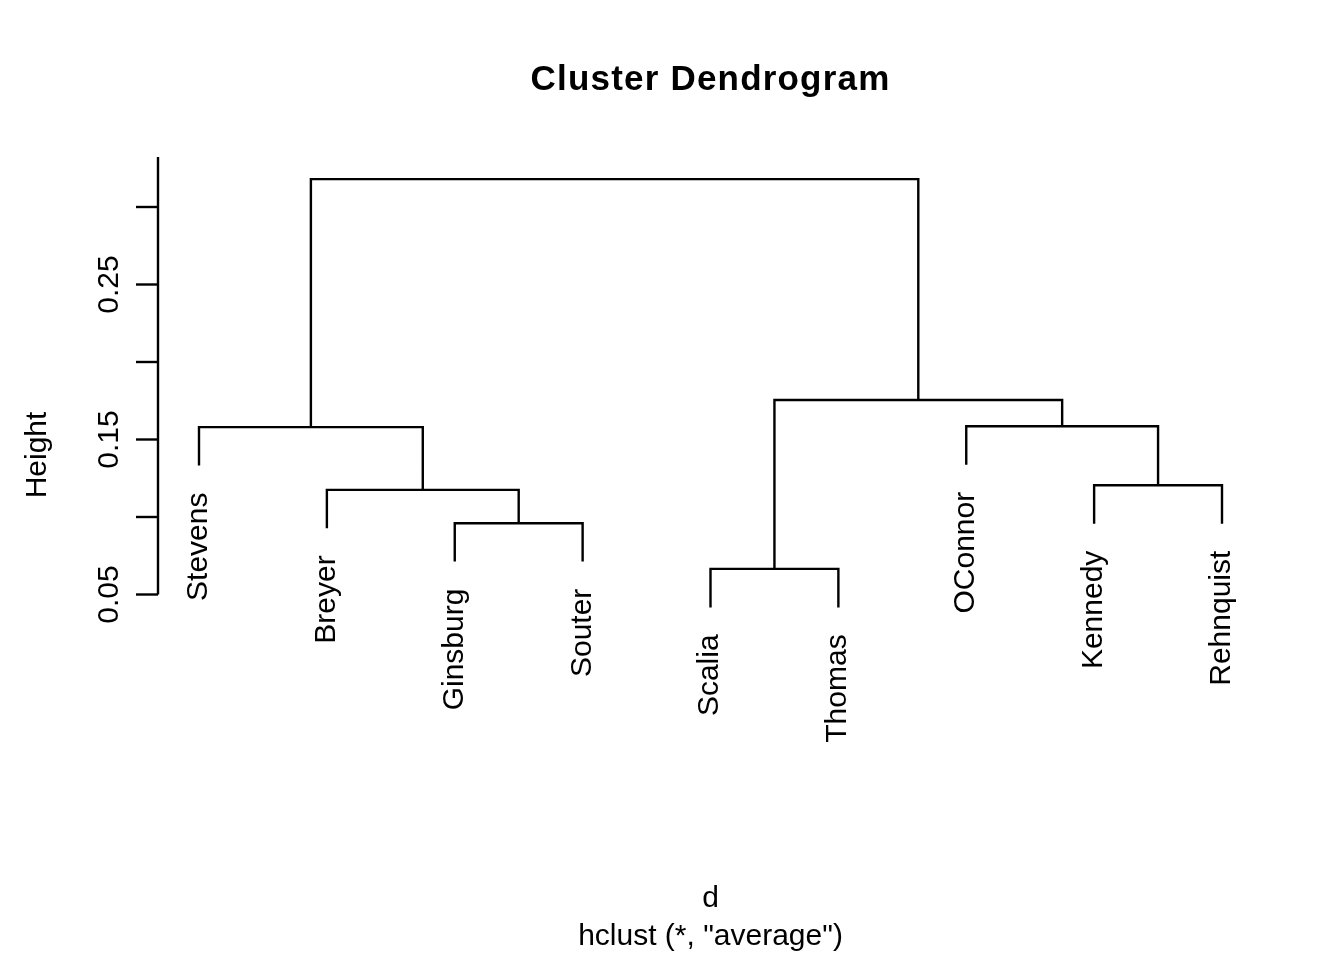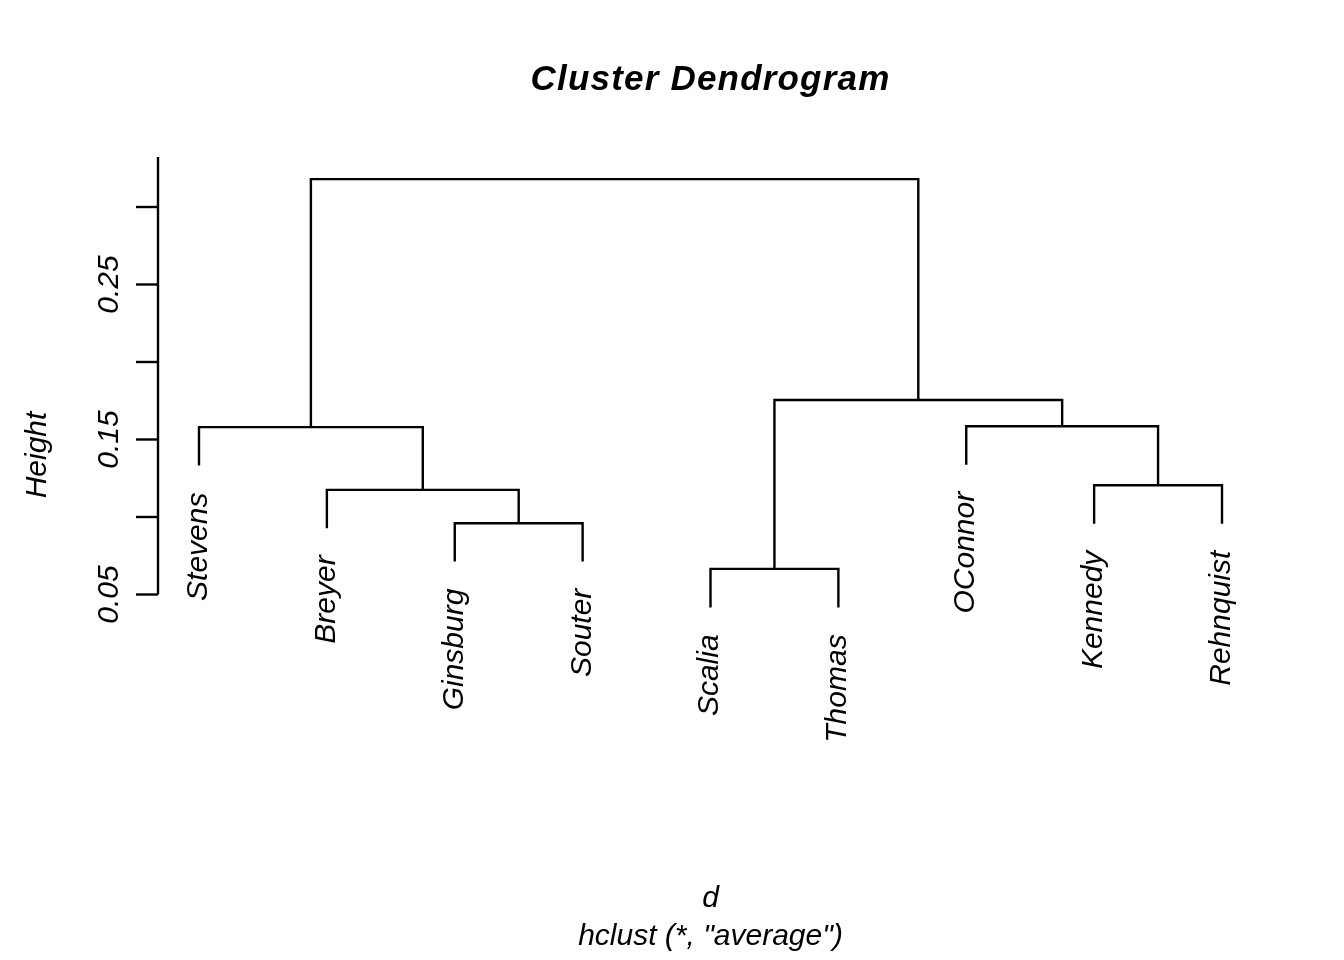--- a/index.html
+++ b/index.html
@@ -3,21 +3,21 @@
 <meta charset="utf-8">
 <style>
   html, body {
     margin: 0;
     padding: 0;
     background: #ffffff;
     width: 1344px;
     height: 960px;
     overflow: hidden;
   }
-  .figure { position: relative; width: 1344px; height: 720px; background: #ffffff; font-style: italic; }
+  .figure { position: relative; width: 1344px; height: 720px; background: #ffffff; }
   svg { display: block; }
   svg text { fill: #000000; }
   .title {
     font-family: "Liberation Sans", sans-serif;
     font-weight: bold;
     font-size: 35px;
     letter-spacing: 1.2px;
   }
   .lab {
     font-family: "Liberation Sans", sans-serif;

